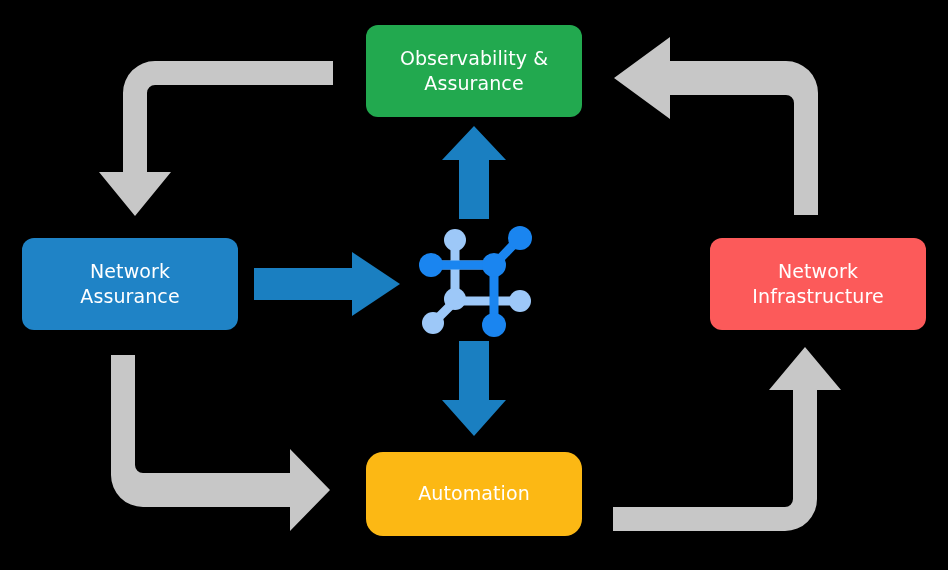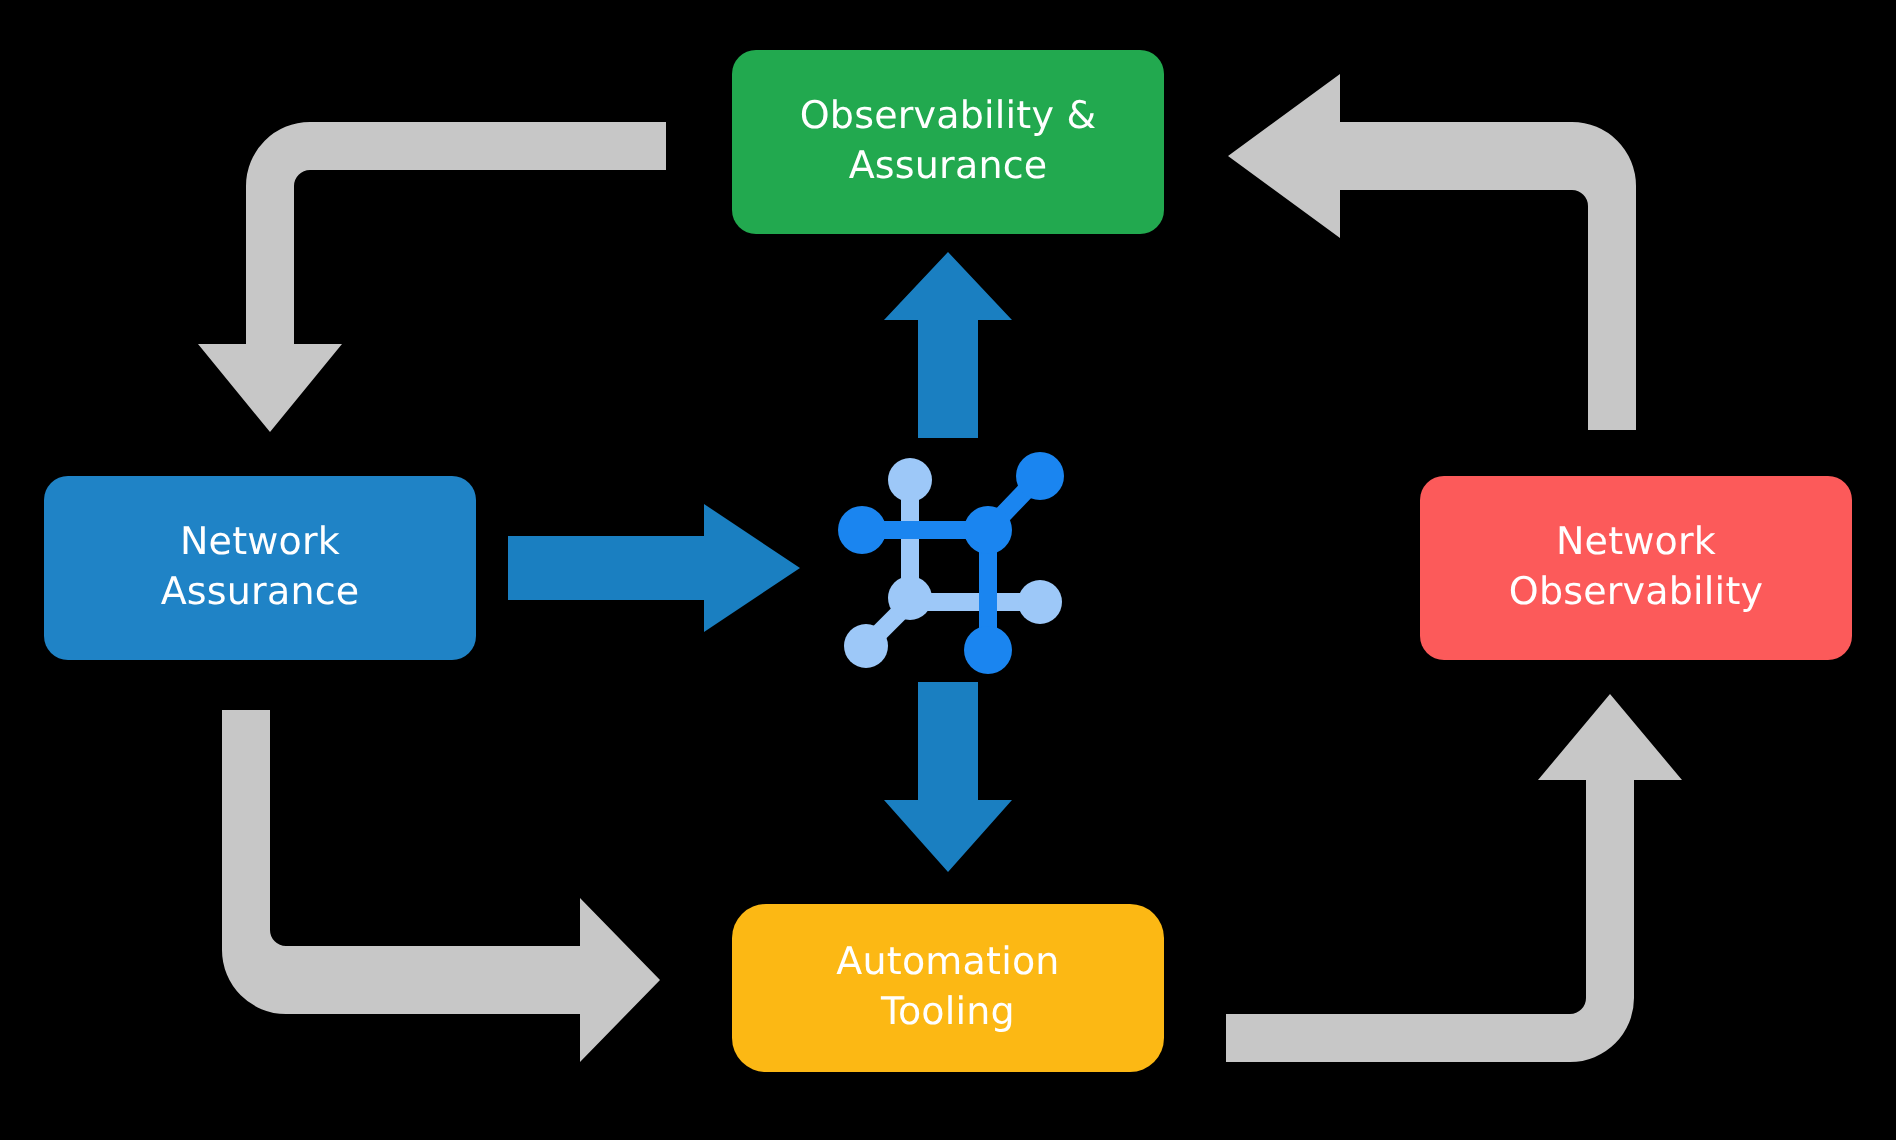--- a/index.html
+++ b/index.html
@@ -110,28 +110,27 @@
   <div class="node" id="node-operations">
     <span>
       <span class="label">Network</span>
       <span class="label">Assurance</span>
     </span>
   </div>
 
   <div class="node" id="node-infra">
     <span>
       <span class="label">Network</span>
-      <span class="label">Observability</span>
+      <span class="label">Infrastructure</span>
     </span>
   </div>
 
   <div class="node" id="node-automation">
     <span>
       <span class="label">Automation</span>
-      <span class="label">Tooling</span>
     </span>
   </div>
 
   <svg class="layer" viewBox="0 0 948 570">
 
     <path fill="#1a7fc1" d="M 254 268
              L 352 268
              L 352 252
              L 400 284
              L 352 316

